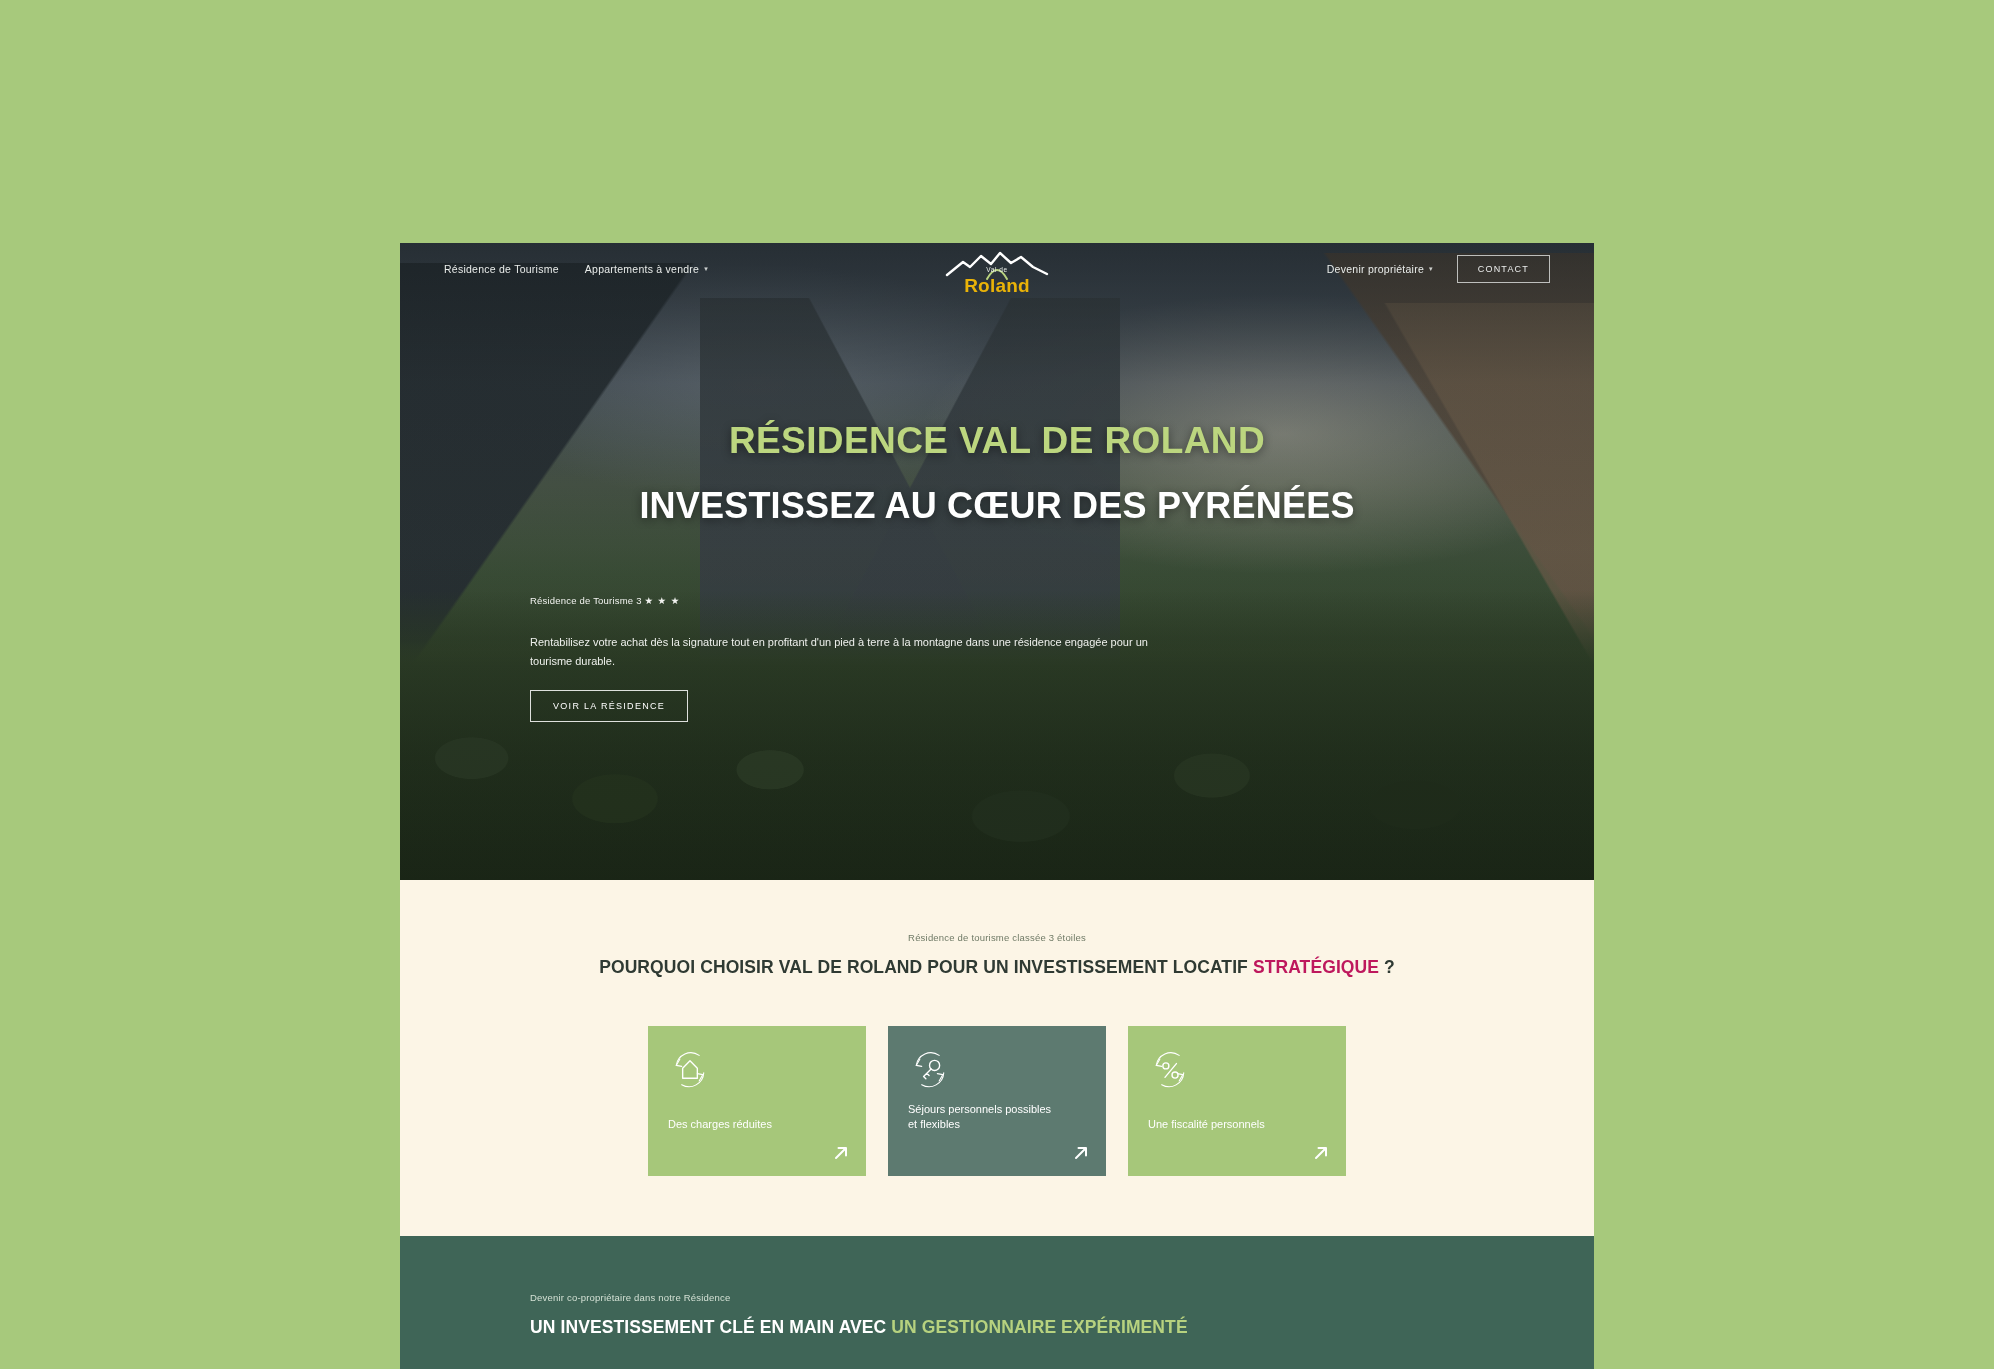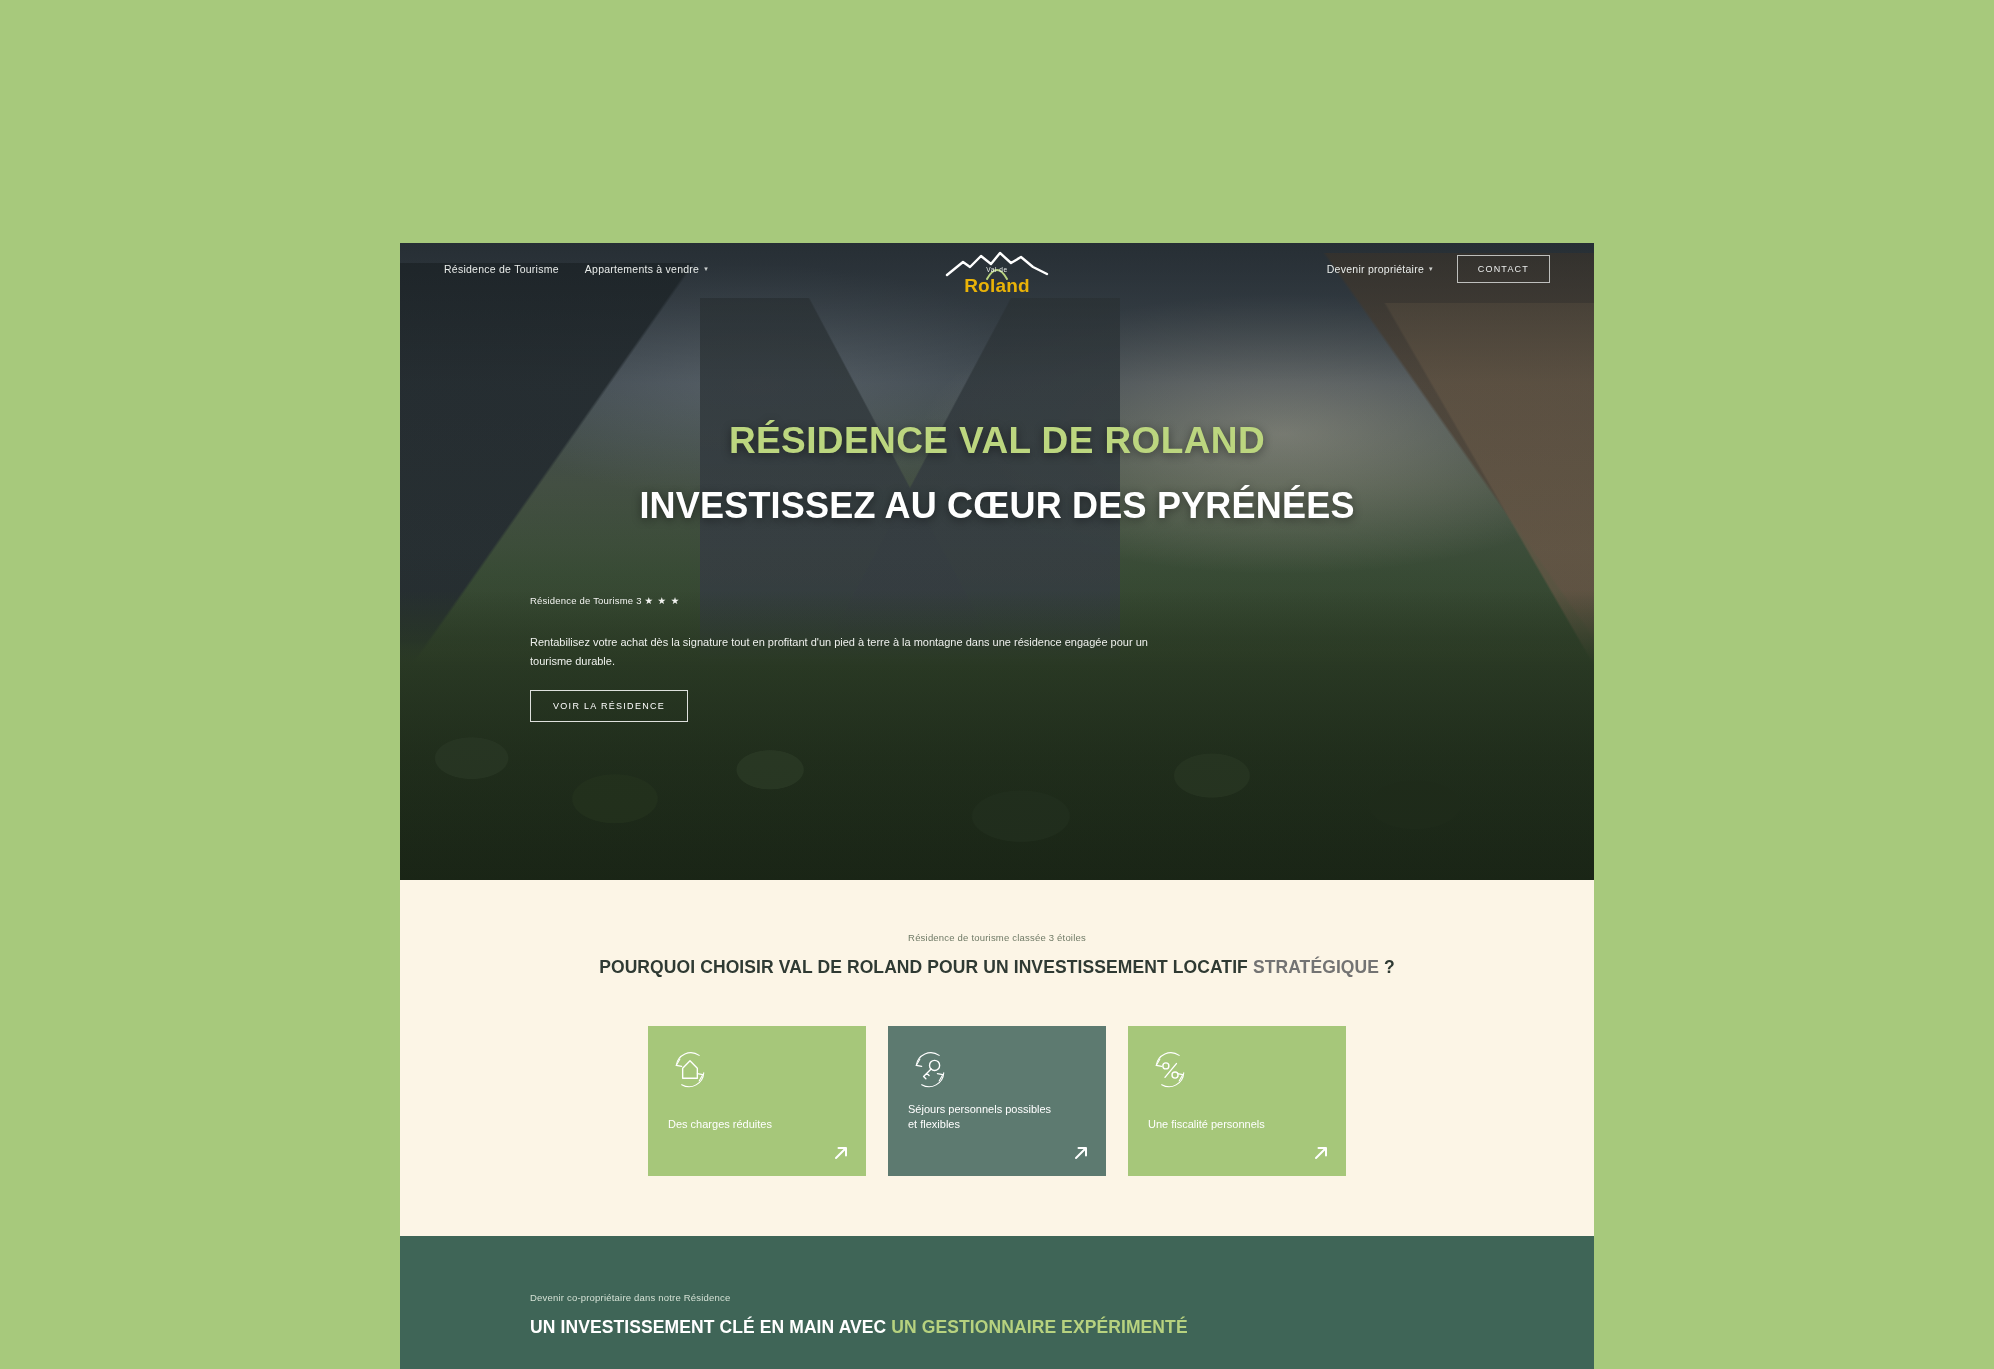--- a/index.html
+++ b/index.html
@@ -154,21 +154,21 @@
     padding:52px 0 60px;
     width:1194px;
   }
   .eyebrow{
     text-align:center; color:#6f7a66; font-size:9.5px; letter-spacing:.2px;
   }
   .why-title{
     text-align:center; margin-top:14px;
     color:#2f3a33; font-size:17.5px; font-weight:700; letter-spacing:.1px;
   }
-  .why-title .accent{ color:#737373; }
+  .why-title .accent{ color:#be185d; }
   .cards{
     display:flex; gap:22px; justify-content:center; margin-top:48px;
   }
   .card{
     width:218px; height:150px; position:relative;
     padding:22px 20px; cursor:pointer;
   }
   .card.dark{ background:#5d7a70; }
   .card.light{ background:#a6c77a; }
   .card-icon{ width:44px; height:44px; }

